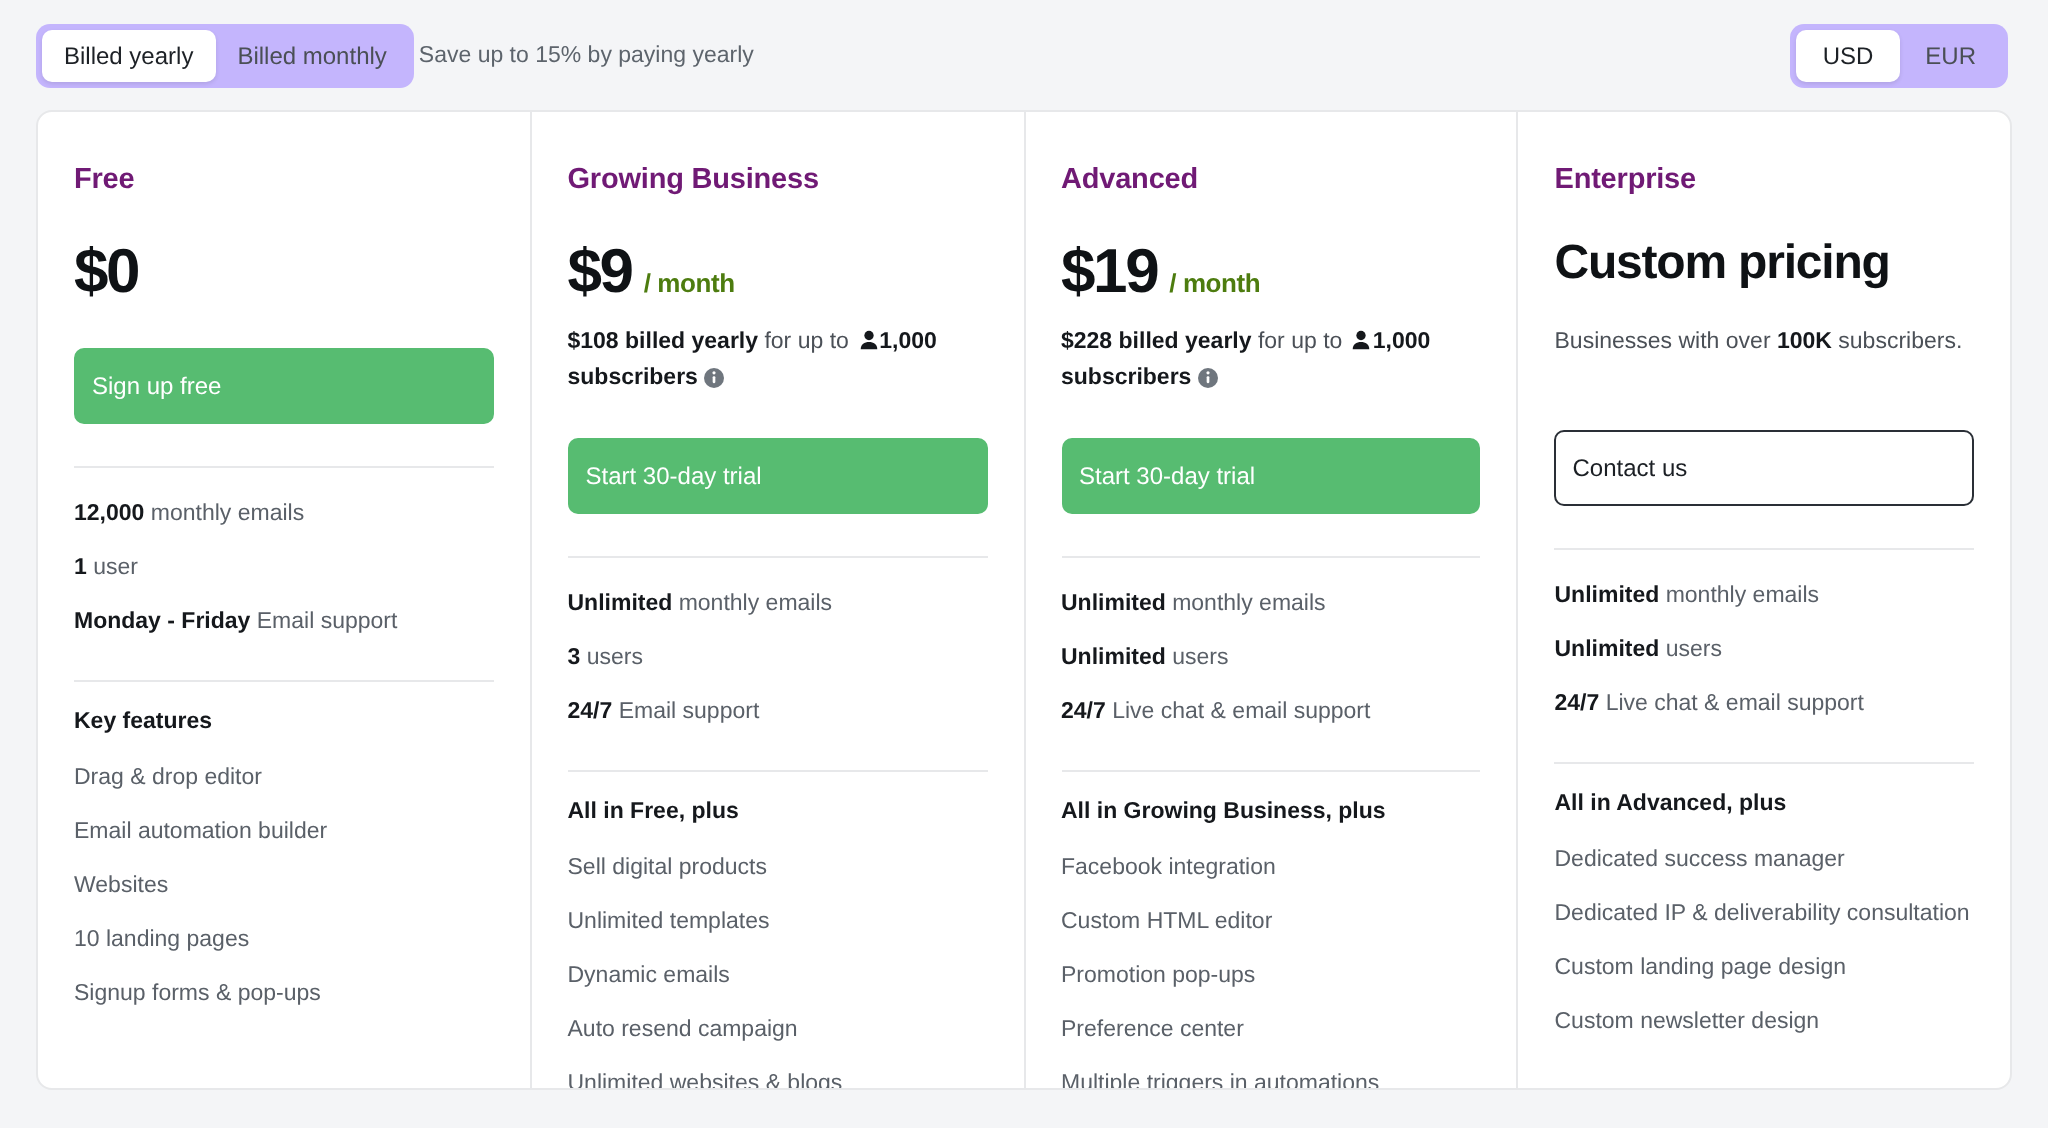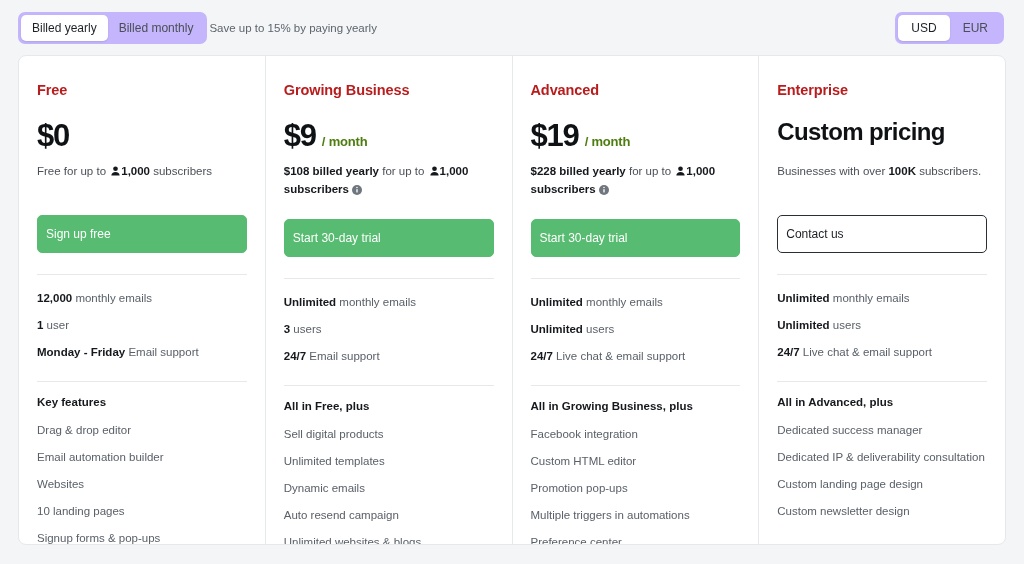--- a/index.html
+++ b/index.html
@@ -75,21 +75,21 @@
     padding: 26px 18px 0 18px;
     box-sizing: border-box;
     border-right: 1px solid #e7e8ea;
     position: relative;
   }
   .col:last-child { border-right: none; }
 
   .plan-name {
     font-size: 14.5px;
     font-weight: bold;
-    color: #b91c1c;
+    color: #701a75;
     letter-spacing: -0.1px;
     margin: 0 0 22px 0;
   }
 
   .price-row {
     display: flex;
     align-items: baseline;
     margin-bottom: 9px;
     min-height: 34px;
   }
@@ -215,24 +215,20 @@
     <button class="seg-btn">EUR</button>
   </div>
 </div>
 
 <div class="cards" id="cards">
     <div class="col">
       <div class="plan-name">Free</div>
       <div class="price-row">
         <span class="price-amount">$0</span>
       </div>
-      <p class="price-sub">Free for up to <span class="icon-person"><svg width="9" height="10" viewBox="0 0 10 11">
-            <circle cx="5" cy="3" r="2.6" fill="#15181c"></circle>
-            <path d="M0.4 10.6c0-2.6 2.1-4 4.6-4s4.6 1.4 4.6 4z" fill="#15181c"></path>
-          </svg></span><b>1,000</b> subscribers</p>
       <button class="cta primary">Sign up free</button>
       <div class="divider"></div>
       <ul class="core-list">
         <li><b>12,000</b><span> monthly emails</span></li>
         <li><b>1</b><span> user</span></li>
         <li><b>Monday - Friday</b><span> Email support</span></li>
       </ul>
       <div class="divider"></div>
       <div class="features-title">Key features</div>
       <ul class="feature-list">
@@ -294,22 +290,22 @@
         <li><b>Unlimited</b><span> monthly emails</span></li>
         <li><b>Unlimited</b><span> users</span></li>
         <li><b>24/7</b><span> Live chat &amp; email support</span></li>
       </ul>
       <div class="divider"></div>
       <div class="features-title">All in Growing Business, plus</div>
       <ul class="feature-list">
         <li>Facebook integration</li>
         <li>Custom HTML editor</li>
         <li>Promotion pop-ups</li>
+        <li>Preference center</li>
         <li>Multiple triggers in automations</li>
-        <li>Preference center</li>
       </ul>
     </div>
     <div class="col">
       <div class="plan-name">Enterprise</div>
       <div class="price-row">
         <span class="price-amount custom">Custom pricing</span>
       </div>
       <p class="price-sub">Businesses with over <b>100K</b> subscribers.</p>
       <button class="cta outline">Contact us</button>
       <div class="divider"></div>

